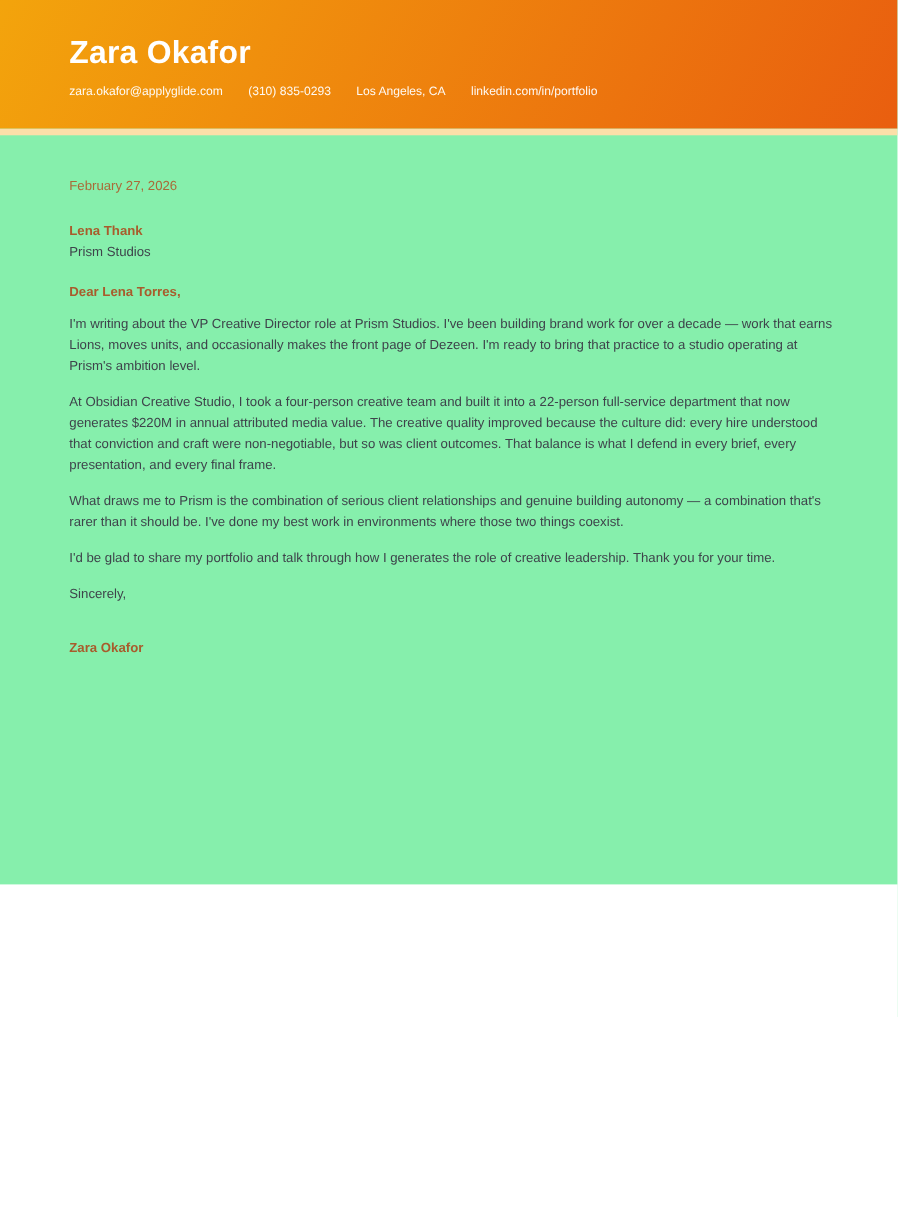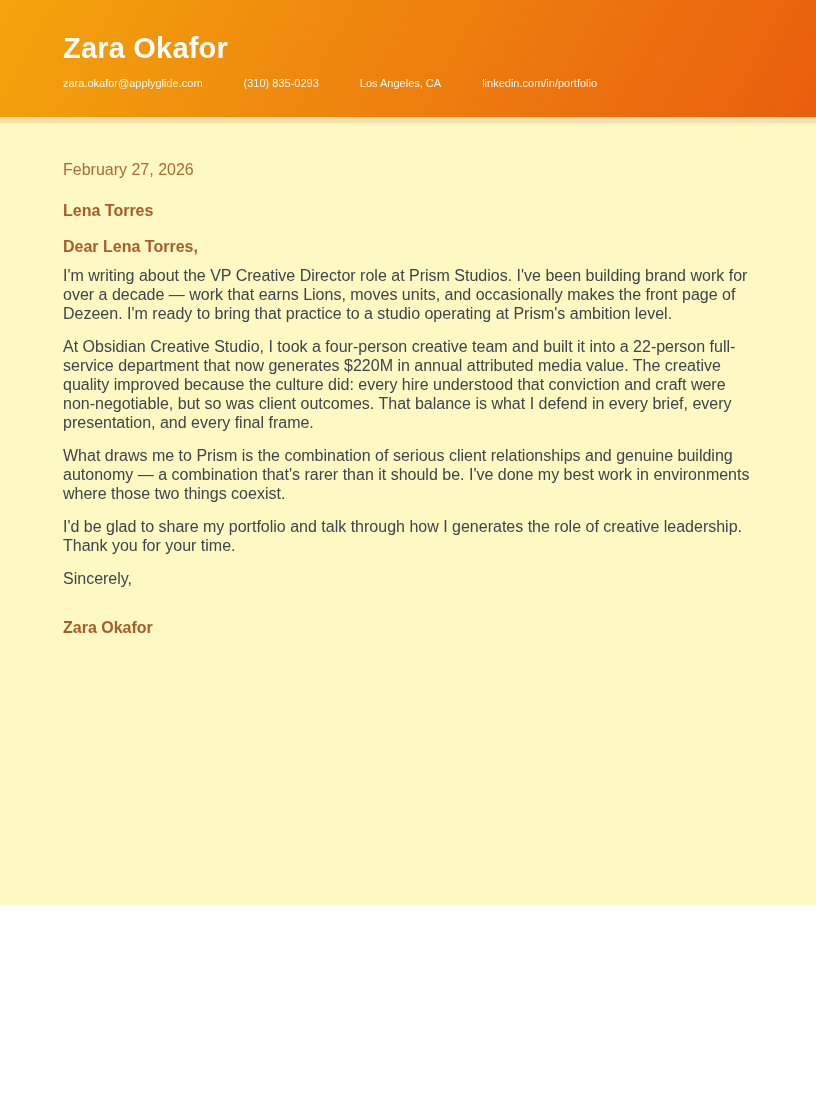--- a/index.html
+++ b/index.html
@@ -14,49 +14,49 @@
   * { margin: 0; padding: 0; box-sizing: border-box; }
   html, body {
     width: 816px;
     height: 1100px;
     background: #FFFFFF;
     font-family: "Liberation Sans", "DejaVu Sans", sans-serif;
     overflow: hidden;
   }
   .page {
     width: 816px;
-    height: 905px;
-    background: #fef9c3;
+    height: 804px;
+    background: #86efac;
   }
   .header {
     height: 117px;
     background: linear-gradient(118deg, var(--grad-start) 0%, var(--grad-end) 100%);
     padding: 34px 63px 0 63px;
   }
   .applicant-name {
     color: var(--header-text);
     font-size: 29px;
     font-weight: bold;
     line-height: 1.0;
     letter-spacing: 0.2px;
   }
   .contact-bar {
     margin-top: 14px;
     display: flex;
-    gap: 41px;
+    gap: 23px;
     font-size: 11px;
     color: rgba(255,255,255,0.95);
   }
   .accent-strip {
     height: 6px;
     background: var(--strip);
   }
   .letter-body {
     padding: 37px 55px 0 63px;
-    font-size: 16px;
+    font-size: 12px;
     color: var(--body-text);
     line-height: 19px;
   }
   .letter-date {
     color: var(--accent-light);
     margin-bottom: 22px;
   }
   .recipient-block {
     margin-bottom: 17px;
   }
@@ -96,21 +96,22 @@
     </div>
   </header>
 
   <div class="accent-strip"></div>
 
   <main class="letter-body">
 
     <p class="letter-date">February 27, 2026</p>
 
     <div class="recipient-block">
-      <p class="recipient-name">Lena Torres</p>
+      <p class="recipient-name">Lena Thank</p>
+      <p class="recipient-company">Prism Studios</p>
     </div>
 
     <p class="salutation">Dear Lena Torres,</p>
 
     <p class="para">I'm writing about the VP Creative Director role at Prism Studios. I've been building brand work for over a decade — work that earns Lions, moves units, and occasionally makes the front page of Dezeen. I'm ready to bring that practice to a studio operating at Prism's ambition level.</p>
     <p class="para">At Obsidian Creative Studio, I took a four-person creative team and built it into a 22-person full-service department that now generates $220M in annual attributed media value. The creative quality improved because the culture did: every hire understood that conviction and craft were non-negotiable, but so was client outcomes. That balance is what I defend in every brief, every presentation, and every final frame.</p>
     <p class="para">What draws me to Prism is the combination of serious client relationships and genuine building autonomy — a combination that's rarer than it should be. I've done my best work in environments where those two things coexist.</p>
     <p class="para">I'd be glad to share my portfolio and talk through how I generates the role of creative leadership. Thank you for your time.</p>
 
     <p class="closing">Sincerely,</p>

